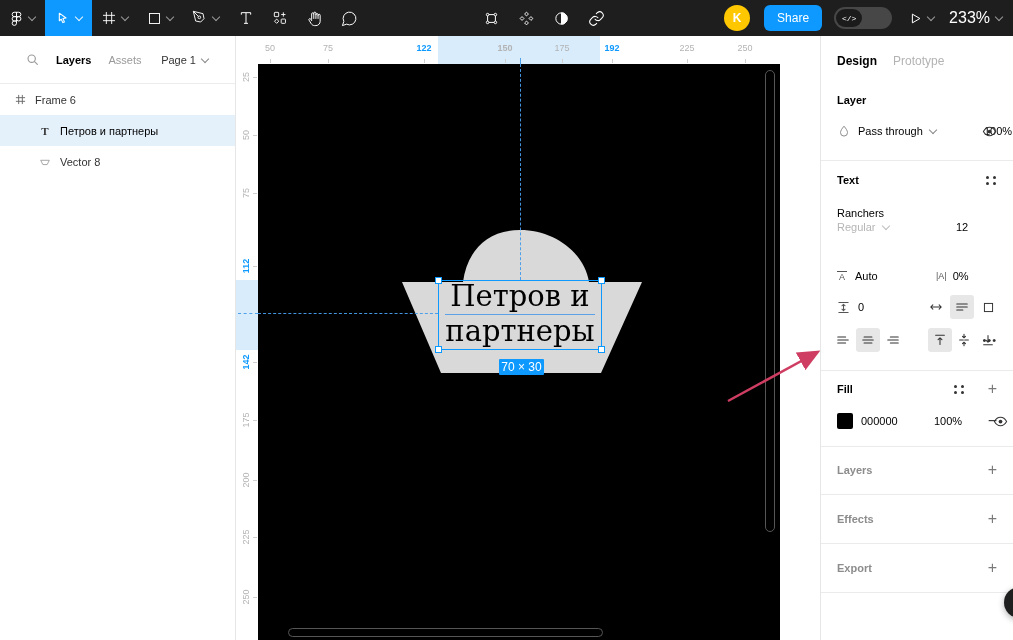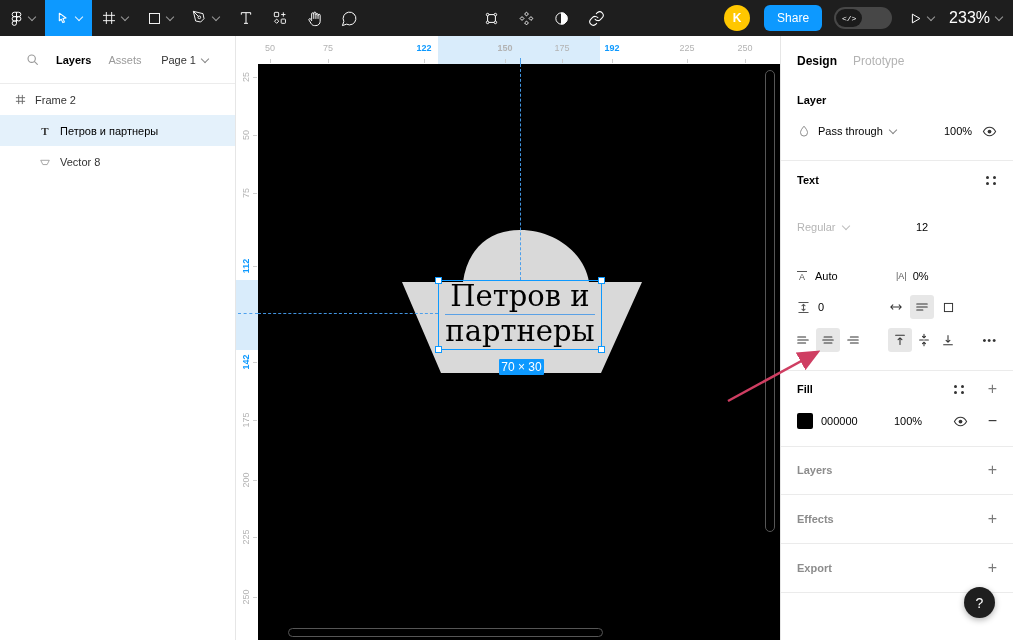--- a/index.html
+++ b/index.html
@@ -70,21 +70,21 @@
     font-family:"DejaVu Serif", serif; font-size:29px; line-height:35px; white-space:nowrap; }
   .bl { position:absolute; left:187px; width:150px; height:1px; background:rgba(68,150,230,.85); }
   .sel-box { position:absolute; left:180px; top:216px; width:164px; height:70px; border:1.5px solid #0d99ff; }
   .handle { position:absolute; width:7px; height:7px; background:#fff; border:1px solid #0d99ff; }
   .dim-badge { position:absolute; left:241px; top:295px; width:45px; height:16px; background:#0d99ff;
     border-radius:1px; color:#fff; font-size:12px; display:flex; align-items:center; justify-content:center; }
   .vscroll { position:absolute; left:507px; top:6px; width:10px; height:462px; border:1px solid #565656; border-radius:6px; }
   .hscroll { position:absolute; left:30px; top:564px; width:315px; height:9px; border:1px solid #565656; border-radius:5px; }
 
   
-  .right-sidebar { position:absolute; top:36px; right:0; width:233px; bottom:0; background:#fff;
+  .right-sidebar { position:absolute; top:36px; right:0; width:193px; bottom:0; background:#fff;
     border-left:1px solid #e6e6e6; z-index:10; }
   .rrow { position:absolute; left:16px; right:16px; height:18px; display:flex; align-items:center;
     font-size:11px; color:#000; }
   .divider { position:absolute; left:0; right:0; height:1px; background:#ebebeb; }
   .sec-title { font-weight:700; font-size:11px; color:#000; }
   .sec-title.empty { color:#8c8c8c; }
   .rtab-active { font-size:12px; font-weight:700; color:#000; }
   .rtab-idle { font-size:12px; color:#b3b3b3; margin-left:16px; }
   .gray { color:#b5b5b5; }
   .plusbtn { position:absolute; right:0; font-size:16px; font-weight:300; color:#7a7a7a; line-height:1; }
@@ -261,21 +261,21 @@
       <span>Page 1</span>
       <span class="chevd"></span>
     </span>
   </div>
   <div class="layer-row lr-ind1">
     <span class="licon">
       <svg width="11" height="11" viewBox="0 0 12 12" fill="none" stroke="#666" stroke-width="1">
         <path d="M4 1v10M8 1v10M1 4h10M1 8h10"></path>
       </svg>
       </span>
-    <span>Frame 2</span>
+    <span>Frame 6</span>
   </div>
   <div class="layer-row lr-ind2 row-sel">
     <span class="licon" style="font-family:'Liberation Serif',serif;font-weight:700;color:#333;">T</span>
     <span>Петров и партнеры</span>
   </div>
   <div class="layer-row lr-ind2">
     <span class="licon">
       <svg width="12" height="12" viewBox="0 0 14 14" fill="none" stroke="#999" stroke-width="1">
         <path d="M2 5h10L9.5 10h-5Z"></path>
       </svg>
@@ -381,20 +381,23 @@
 
   <div class="rrow" style="top:135px">
     <span class="sec-title">Text</span>
     <span class="dots4" style="position:absolute;right:0">
         <i></i>
         <i></i>
         <i></i>
         <i></i>
       </span>
   </div>
+  <div class="rrow" style="top:168px">
+    <span>Ranchers</span>
+  </div>
   <div class="rrow" style="top:182px">
     <span class="gray">Regular</span>
     <span class="chevd" style="margin-left:6px;opacity:.55"></span>
     <span style="position:absolute;left:119px">12</span>
   </div>
   <div class="rrow" style="top:231px">
     <span class="lh-icon">A</span>
     <span style="margin-left:8px">Auto</span>
     <span class="col2">
       <span class="ls-icon">|A|</span>

